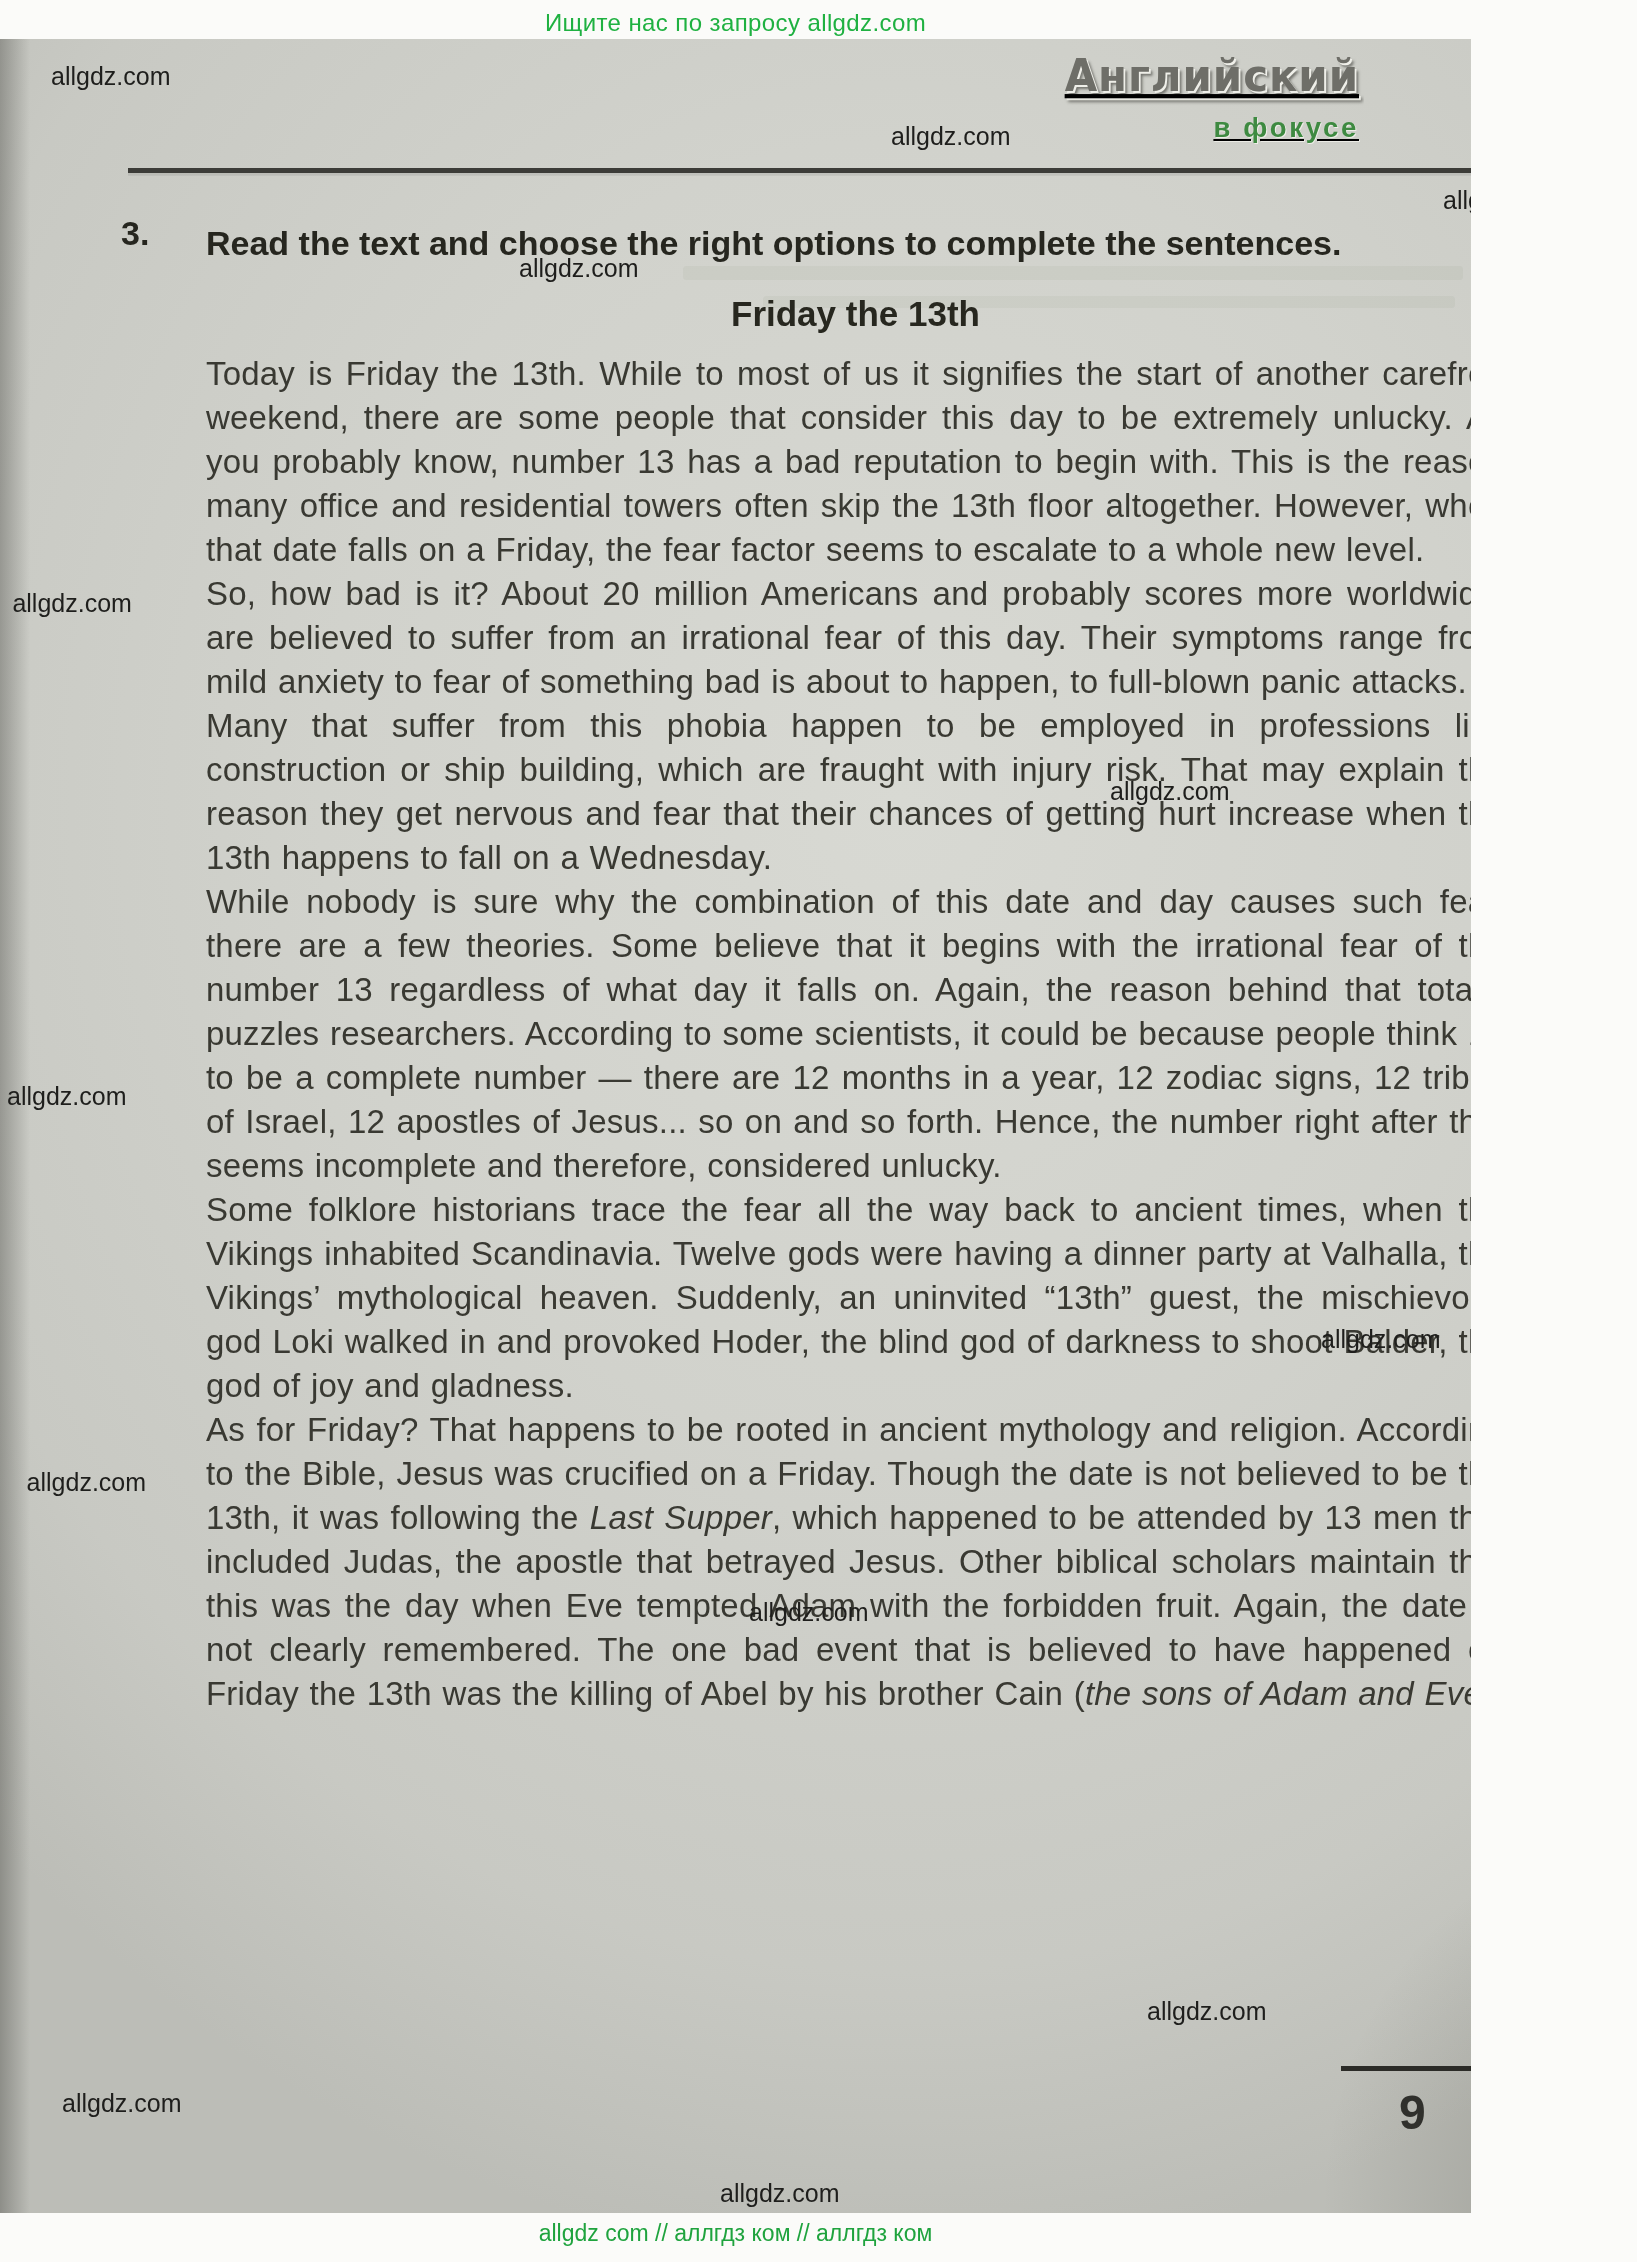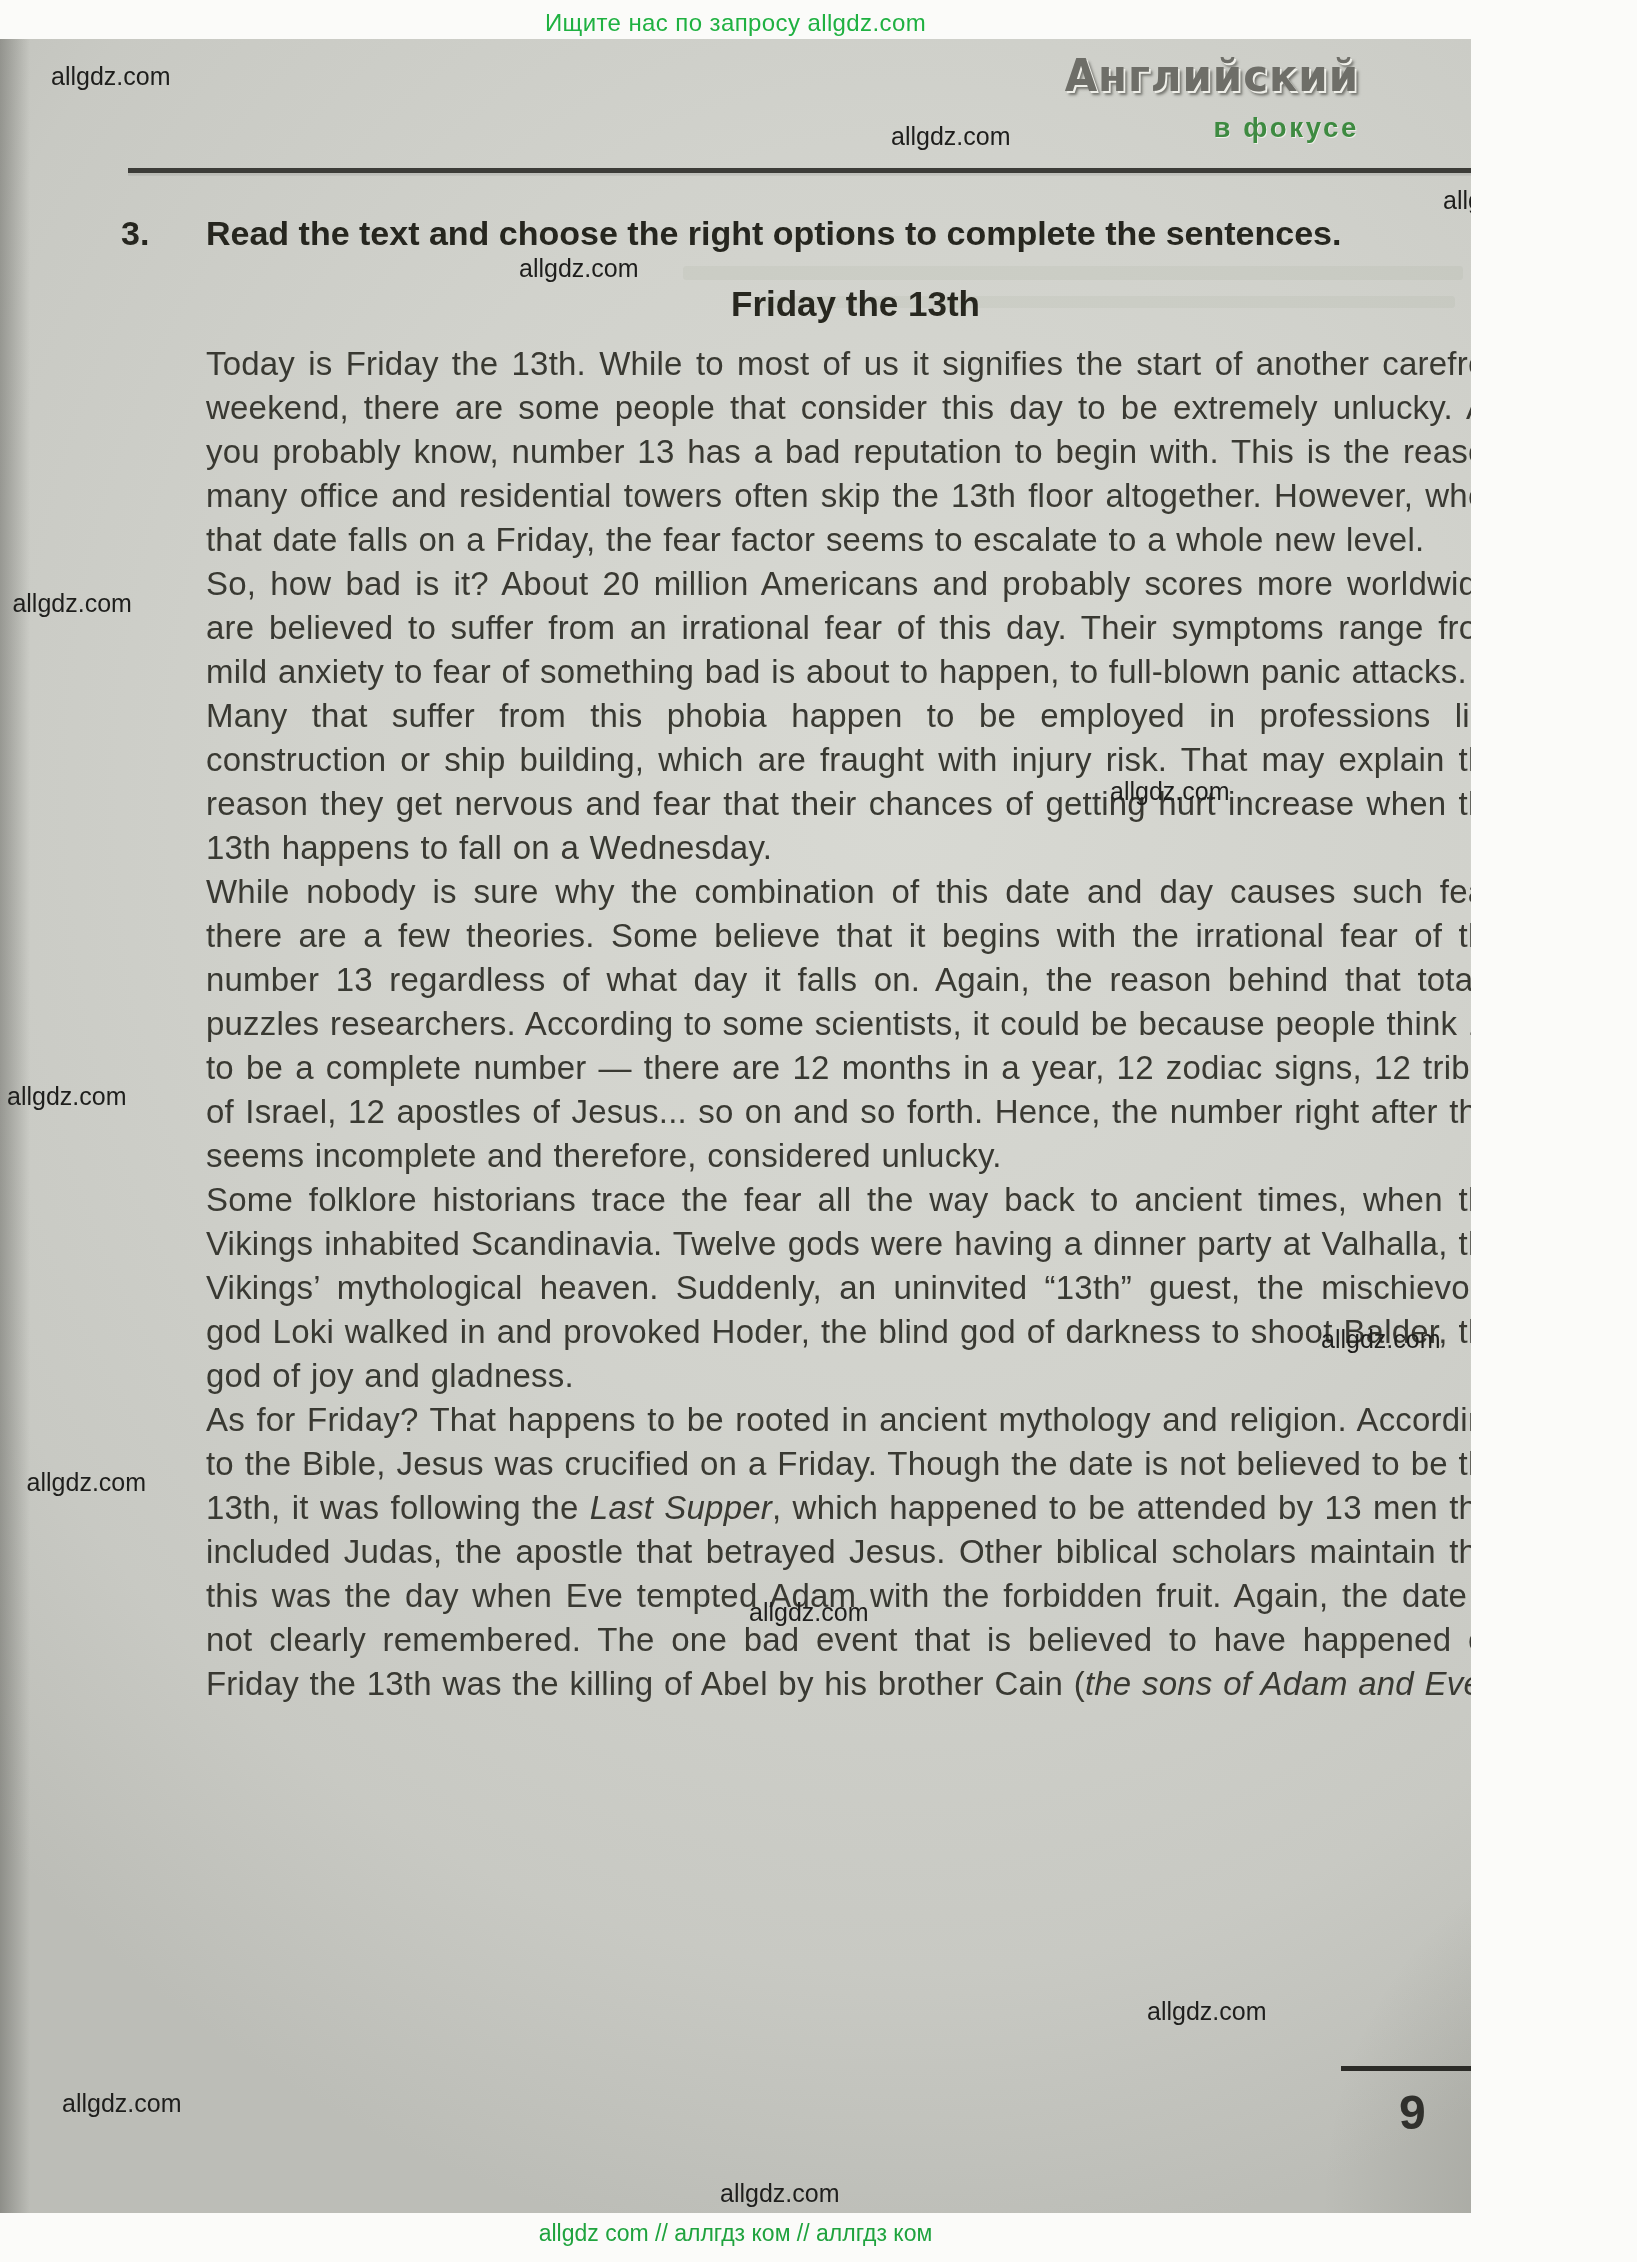--- a/index.html
+++ b/index.html
@@ -34,21 +34,21 @@
   .footer-banner {
     position:absolute; top:2220px; left:0; width:100%; text-align:center;
     font-size:23px; color:#1fa33e;
   }
 
   .wm {
     position:absolute; font-size:25px; color:#1e1e1c; white-space:nowrap;
   }
   .wm-sm { font-size:20.4px; color:#32322f; }
 
-  .logo { position:absolute; top:51px; right:112px; text-align:right; }
+  .logo { position:absolute; top:51px; right:112px; text-align:right;text-decoration:underline; }
   .logo-title {
     font-family:"DejaVu Sans", sans-serif;
     font-size:42px; font-weight:800; letter-spacing:0.9px; color:#6e6e68;
     text-shadow: 1.8px 1.8px 0 #efefe9, 3.5px 3.5px 2.7px rgba(40,40,35,.55);
     transform: scaleY(1.06); display:block;
   }
   .logo-subtitle {
     display:block; margin-top:12px;
     font-size:27.5px; font-weight:700; color:#3e8a41; letter-spacing:2.7px;
     text-shadow: 0.9px 0.9px 0 #eeeee8;
@@ -57,21 +57,21 @@
   .header-rule {
     position:absolute; left:128px; top:168px; width:1410px; height:5.3px;
     background:#3c3c38; box-shadow:0 2.7px 0 rgba(0,0,0,.08);
   }
 
   .content { position:absolute; left:121px; top:213px; width:1384px; }
   .exercise-row {
     display:flex; font-weight:bold; font-size:34px; line-height:41px; color:#26261f;
   }
   .ex-num { width:85px; flex:none; }
-  .ex-text { flex:1; }
+  .ex-text { flex:1;margin-top:10px; }
 
   .article { margin-left:85px; width:1299px; margin-top:30px; }
   .article-title {
     text-align:center; font-size:35px; font-weight:bold; color:#27271f;
     margin-bottom:17.7px;
   }
   .article p {
     font-size:33px; line-height:44px; text-align:justify;
     color:#393932; letter-spacing:0.2px; word-spacing:1.3px;
     hyphens:auto; -webkit-hyphens:auto;

